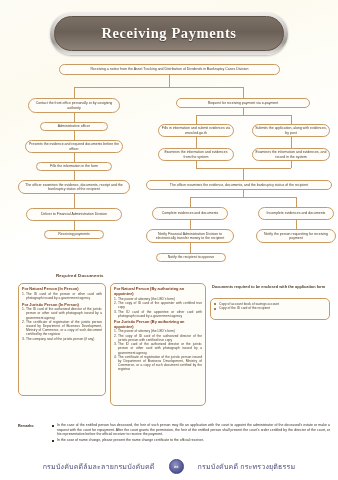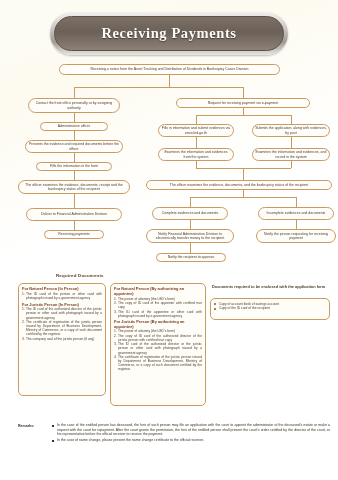--- a/index.html
+++ b/index.html
@@ -237,14 +237,19 @@
       <li>Copy of the ID card of the recipient</li>
     </ul>
   </div>
 
   <div class="remarks-label" style="left:18px;top:424px;">Remarks:</div>
   <ul class="remarks-list" style="left:52px;top:423px;width:278px;">
     <li>In the case of the entitled person has deceased, the heir of such person may file an application with the court to appoint the administrator of the deceased's estate or make a request with the court for repayment. After the court grants the permission, the heir of the entitled person shall present the court's order certified by the director of the court, or his representative before the official receiver to receive the payment.</li>
     <li>In the case of name change, please present the name change certificate to the official receiver.</li>
   </ul>
 
+  <div class="footer">
+    <div class="foot-txt">กรมบังคับคดีล้มละลายกรมบังคับคดี</div>
+    <div class="seal">ลล</div>
+    <div class="foot-txt">กรมบังคับคดี กระทรวงยุติธรรม</div>
+  </div>
 
 </div>
 
 </body></html>

